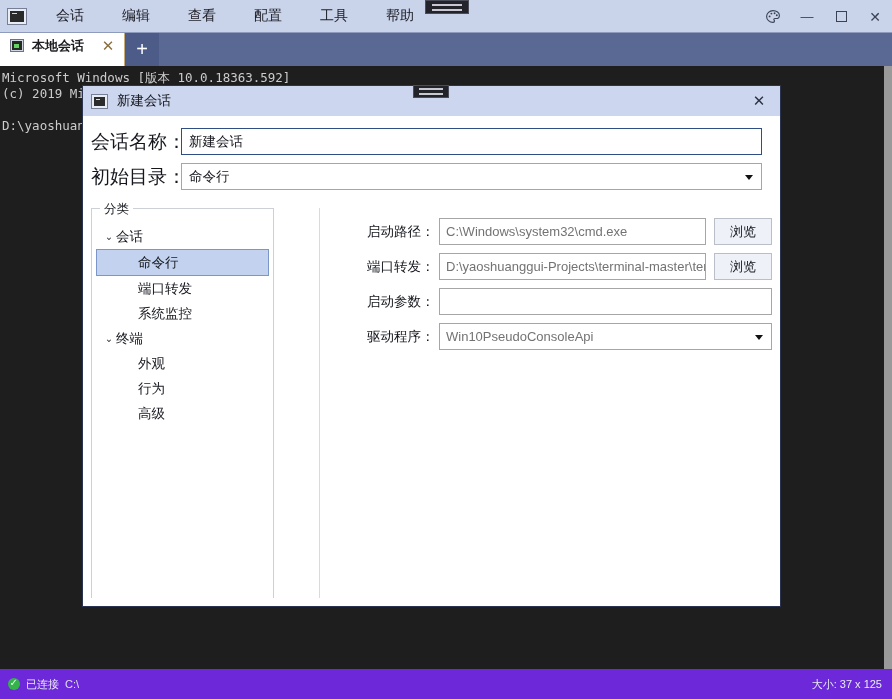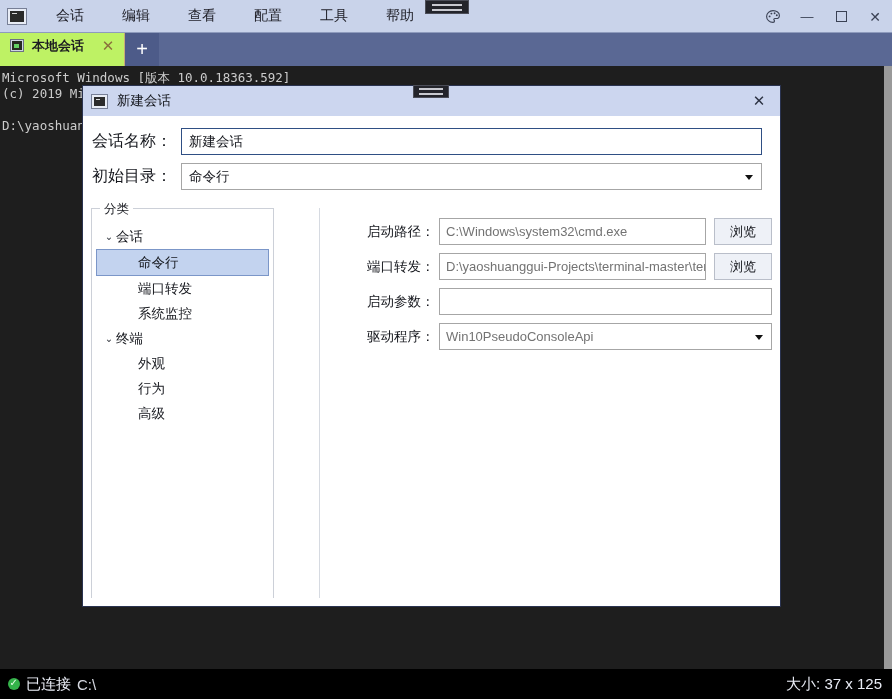--- a/index.html
+++ b/index.html
@@ -65,21 +65,21 @@
   #grip-dlg  { left: 413px; top: 85px; width: 36px; height: 13px; }
 
   
   .tabstrip {
     position: absolute; left: 0; top: 33px; width: 892px; height: 33px;
     background: #5a6894;
     display: flex; align-items: stretch;
   }
   .tab {
     display: flex; align-items: center;
-    background: #bef264; color: #1d1d22;
+    background: #ffffff; color: #1d1d22;
     padding: 0 8px 8px 10px; min-width: 120px;
     font-size: 13px; font-weight: bold;
     border-right: 1px solid #c8ad78;
   }
   .tab-icon {
     width: 14px; height: 13px; margin-right: 8px; flex: none;
     background: #cfd6e4; border: 1px solid #6c7governorate;
     border: 1px solid #6c7284; position: relative;
   }
   .tab-icon::before {
@@ -114,23 +114,23 @@
     white-space: pre;
   }
   .term-scroll {
     position: absolute; right: 0; top: 66px;
     width: 8px; height: 603px; background: #9a9a9a;
   }
 
   
   .statusbar {
     position: absolute; left: 0; bottom: 0; width: 892px; height: 30px;
-    background: #000000; color: #e9ecf5;
-    display: flex; align-items: center;
-    font-size: 15px;
+    background: #6d28d9; color: #e9ecf5;
+    display: flex; align-items: center;
+    font-size: 11px;
   }
   .st-left { display: flex; align-items: center; padding-left: 8px; gap: 6px; }
   .st-dot {
     width: 12px; height: 12px; border-radius: 50%;
     background: #34b34a; position: relative; flex: none;
   }
   .st-dot::after {
     content: "✓"; position: absolute; left: 1.5px; top: -2px;
     font-size: 10px; color: #eaffea; line-height: 14px;
   }
@@ -171,21 +171,21 @@
     padding: 0; background: #fff;
   }
 
   
   .top-form { padding: 8px 18px 4px 8px; }
   .frow {
     display: flex; align-items: center; height: 35px;
   }
   .flabel {
     width: 90px; text-align: right; padding-right: 9px;
-    font-size: 16px; color: #15171d; white-space: nowrap; flex: none;
+    font-size: 19px; color: #15171d; white-space: nowrap; flex: none;
   }
   .finput {
     flex: 1; height: 27px; background: #fff;
     border: 1px solid #a6a6a6;
     display: flex; align-items: center;
     padding: 0 7px; font-size: 13.5px; color: #15171d;
     position: relative; overflow: hidden; white-space: nowrap;
   }
   .finput.focused { border: 1px solid #2f4f84; }
   .finput.combo { padding-right: 24px; }

